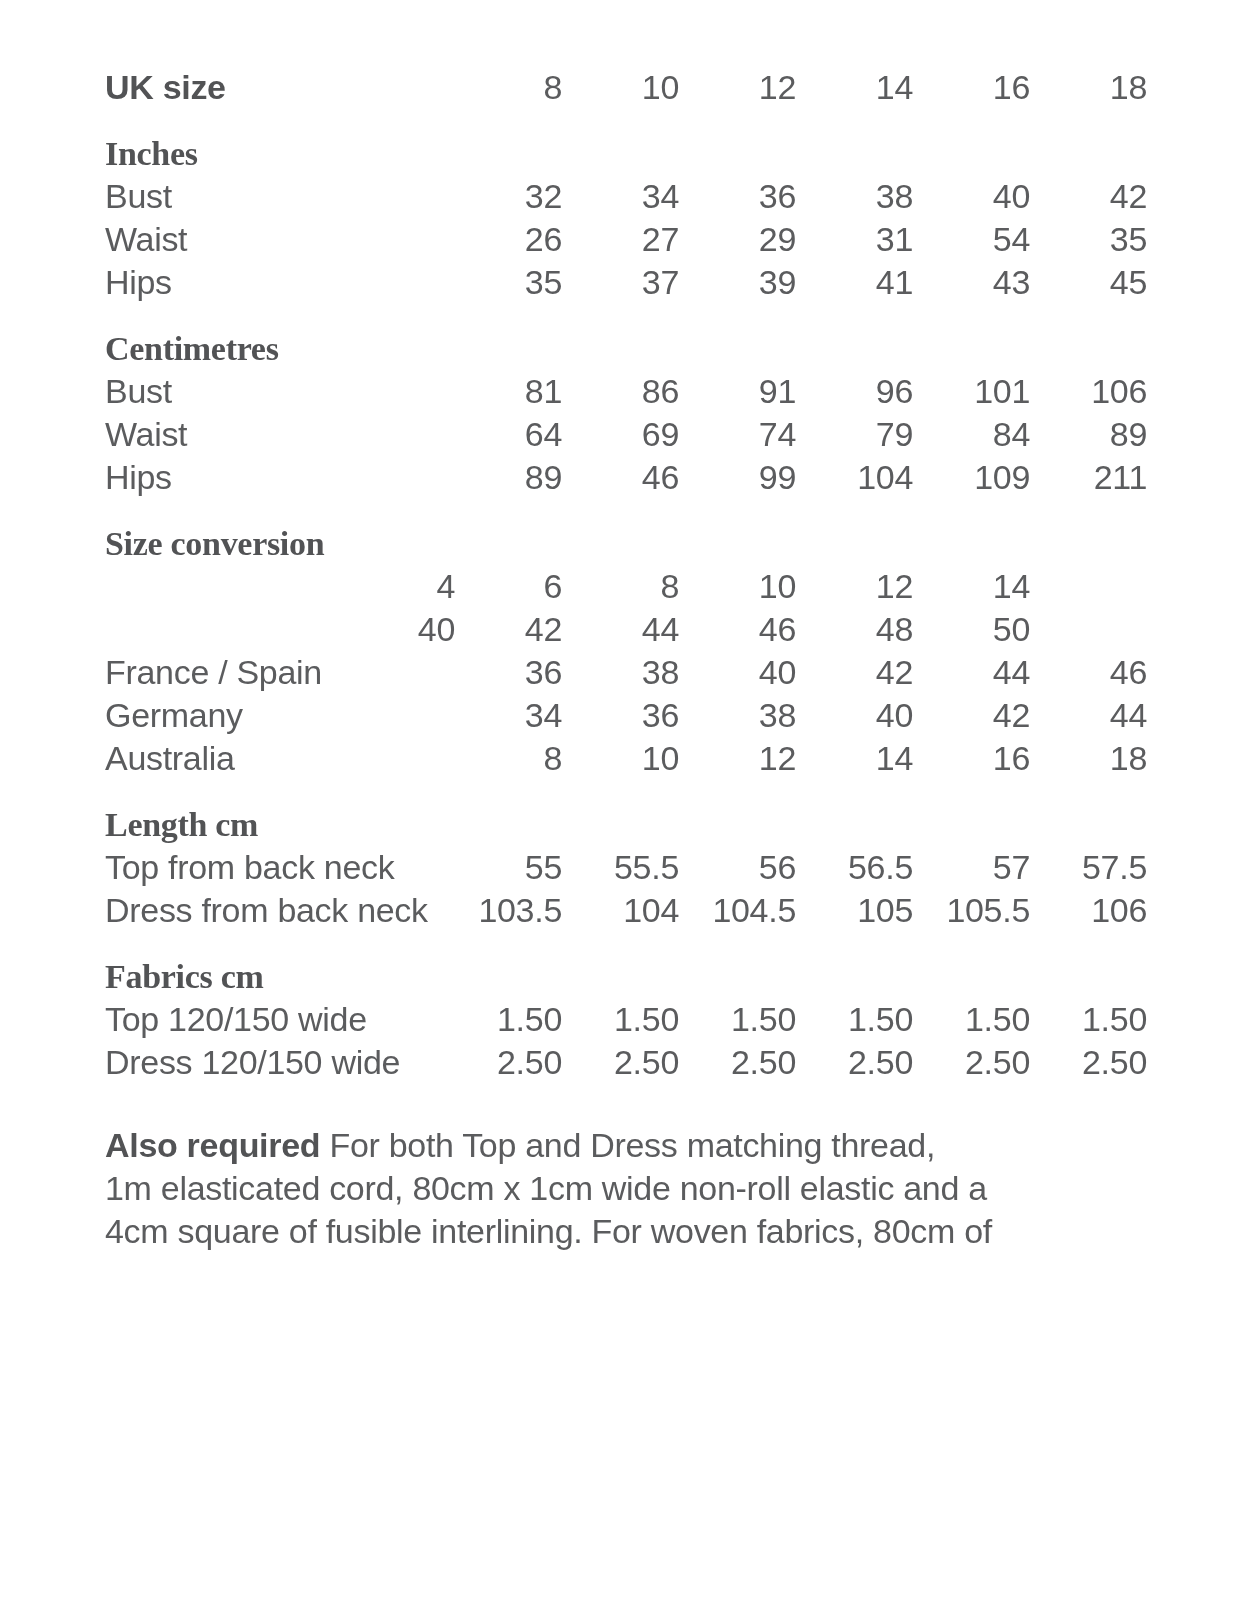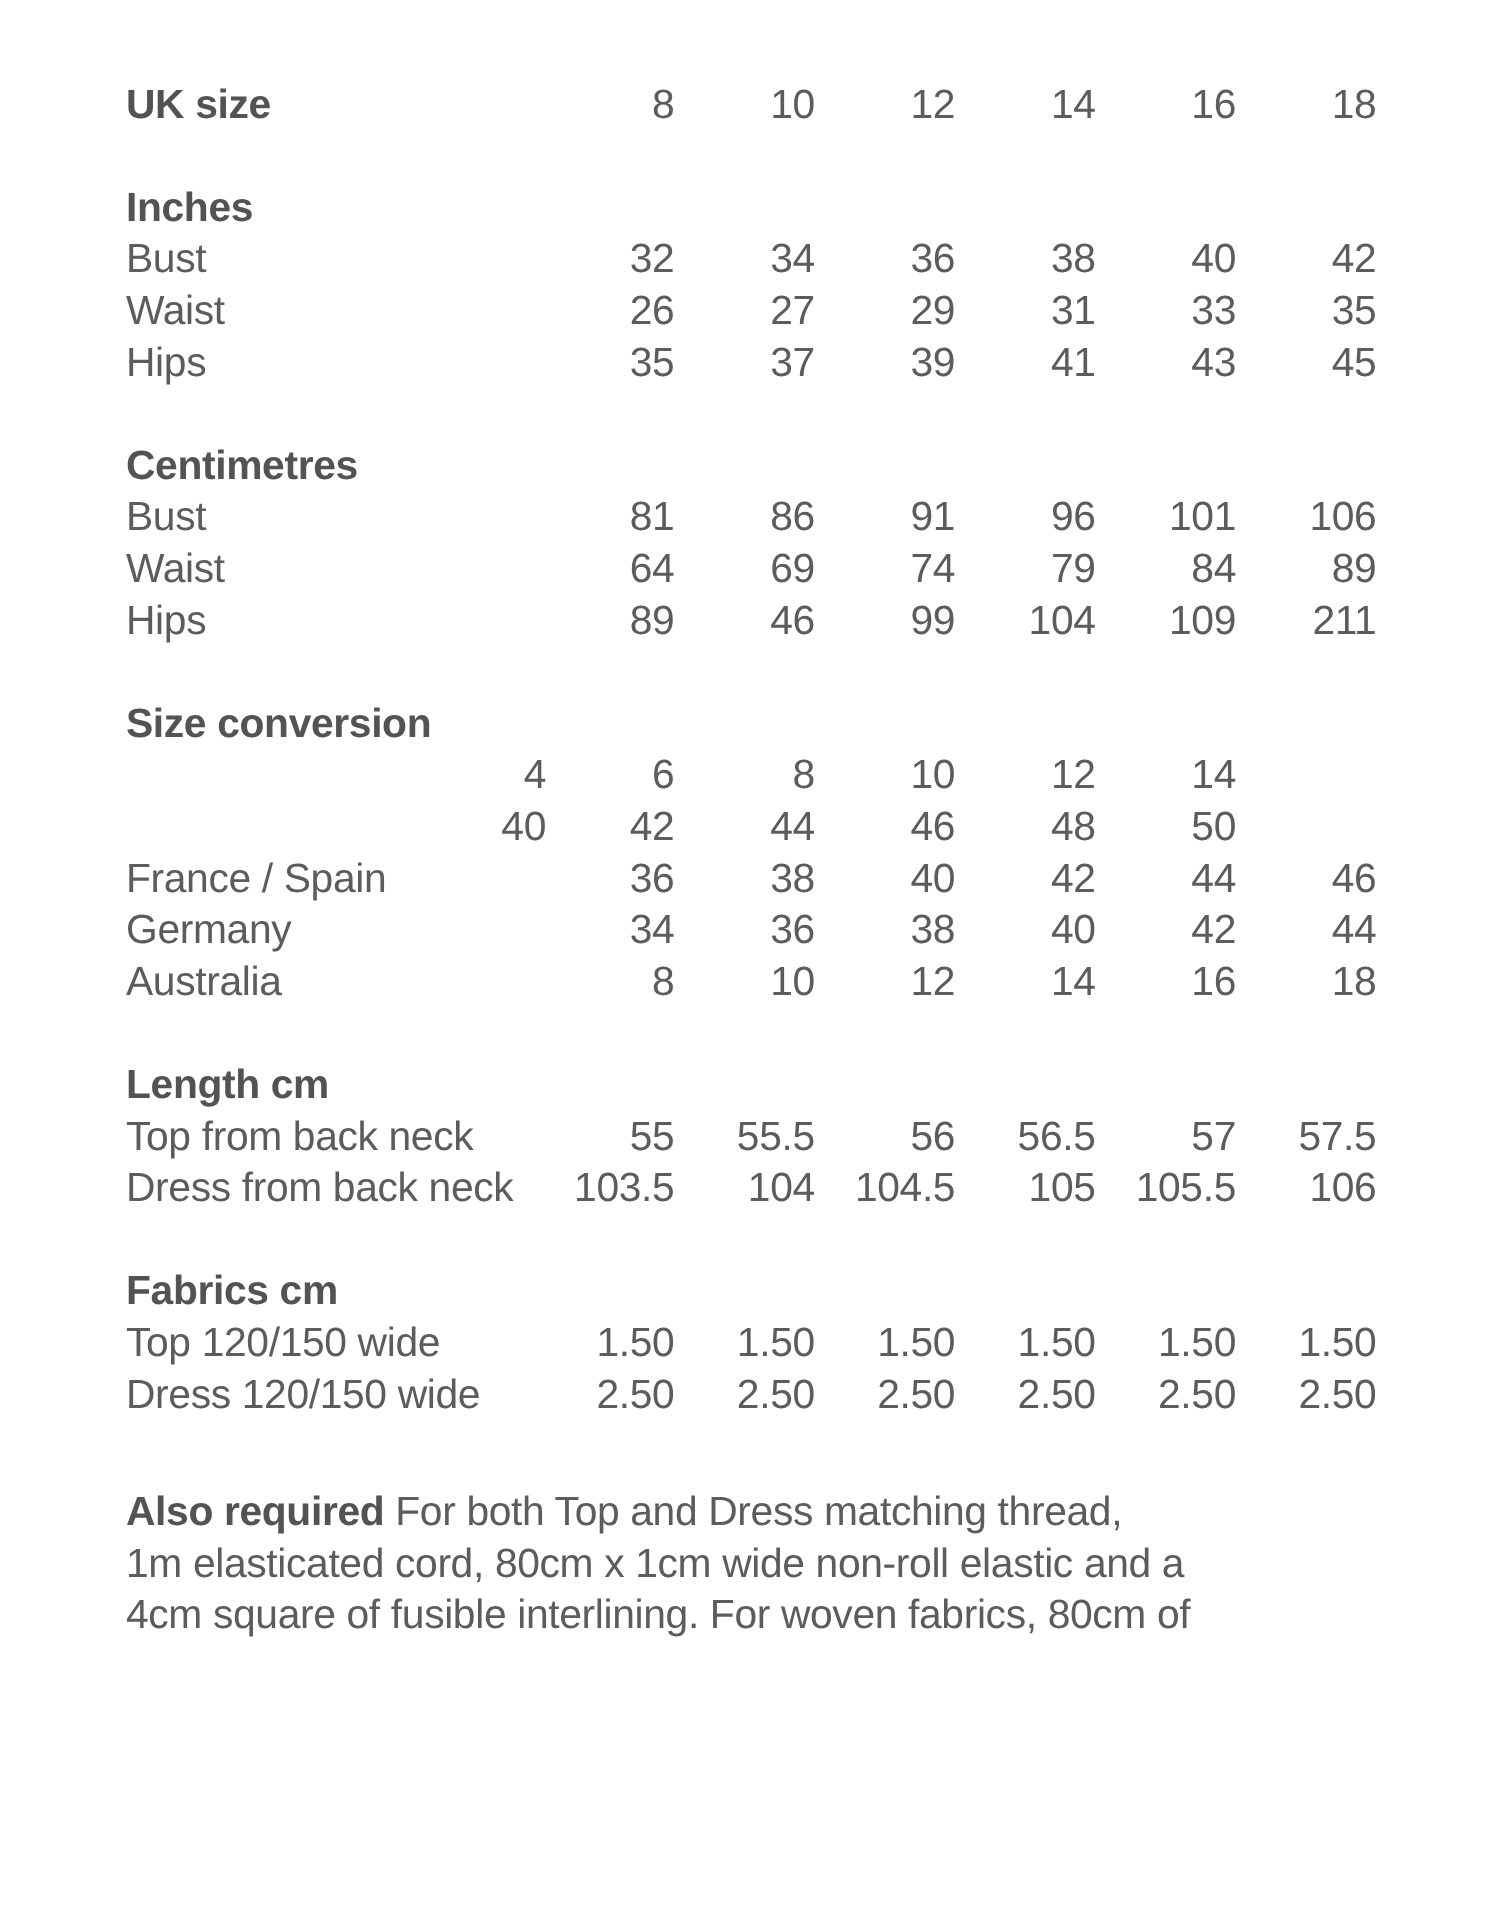--- a/index.html
+++ b/index.html
@@ -26,22 +26,22 @@
     font-size: 34px;
     letter-spacing: -0.3px;
     white-space: nowrap;
   }
   .cell { overflow: visible; }
   .cell.value { text-align: right; }
   .bold {
     font-weight: 700;
     color: #525355;
   }
-  .section-gap { margin-top: 43px; }
-  .note { margin-top: 55px; }
+  .section-gap { margin-top: 23px; font-family: Liberation Serif, serif; }
+  .note { margin-top: 40px; }
   .note-line {
     height: 43px;
     line-height: 43px;
     font-size: 34px;
     letter-spacing: -0.3px;
     white-space: nowrap;
   }
 </style>
 </head>
 <body>
@@ -68,21 +68,21 @@
         <div class="cell value">38</div>
         <div class="cell value">40</div>
         <div class="cell value">42</div>
       </div>
       <div class="row">
         <div class="cell label">Waist</div>
         <div class="cell value">26</div>
         <div class="cell value">27</div>
         <div class="cell value">29</div>
         <div class="cell value">31</div>
-        <div class="cell value">33</div>
+        <div class="cell value">54</div>
         <div class="cell value">35</div>
       </div>
       <div class="row">
         <div class="cell label">Hips</div>
         <div class="cell value">35</div>
         <div class="cell value">37</div>
         <div class="cell value">39</div>
         <div class="cell value">41</div>
         <div class="cell value">43</div>
         <div class="cell value">45</div>

